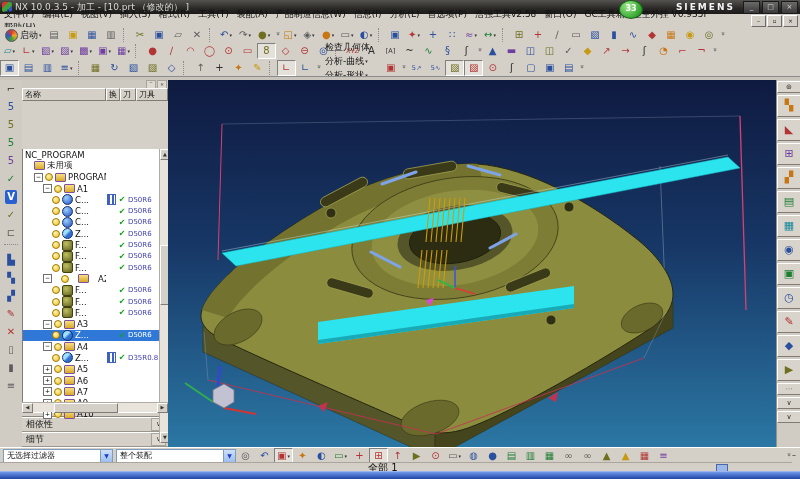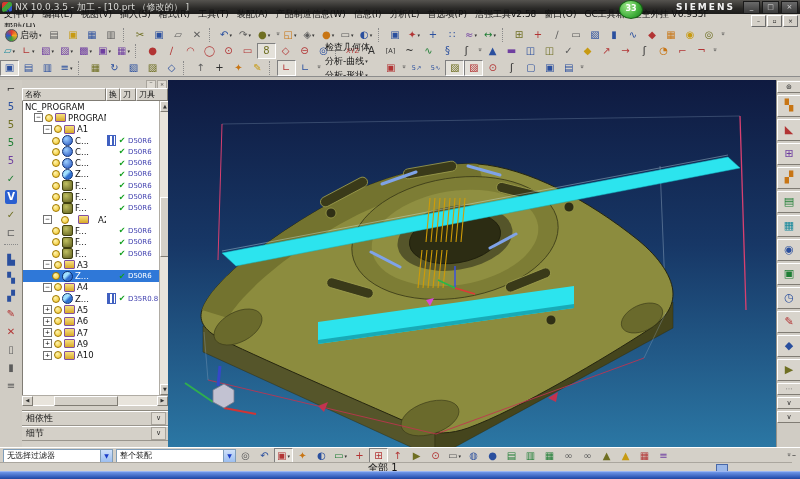--- a/index.html
+++ b/index.html
@@ -53,21 +53,21 @@
   
   #navigator{position:absolute;left:22px;top:80px;width:146px;height:367px;background:#d4d0c8;
     display:flex;flex-direction:column;border-right:1px solid #8c887e;}
   #nav-minihdr{height:8px;display:flex;justify-content:flex-end;align-items:center;background:#cdc9c1;}
   .minibtn{width:8px;height:7px;font-size:5px;line-height:6px;text-align:center;color:#333;
     border:1px solid #a8a49c;background:#dedad2;margin-right:1px;}
   #nav-colhdr{height:13px;display:flex;font-size:8px;}
   .hcell{border:1px solid;border-color:#fff #807c74 #807c74 #fff;background:#d4d0c8;
     padding:0 2px;line-height:11px;white-space:nowrap;overflow:hidden;}
   .hc-name{width:78px;}.hc-chg{width:8px;}.hc-chk{width:10px;}.hc-tool{flex:1;}
-  #tree-wrap{height:294px;position:relative;background:#fff;border-left:1px solid #807c74;}
+  #tree-wrap{height:294px;position:relative;background:#fff;border-left:1px solid #807c74;margin-top:48px;}
   #tree-rows{position:absolute;left:0;top:0;width:138px;height:294px;overflow:hidden;}
   .trow{height:11.3px;display:flex;align-items:center;font-size:8.5px;white-space:nowrap;}
   .trow.sel{background:#2f78d8;color:#fff;}
   .trow.sel .tc-tool{color:#fff;}
   .tc-name{flex:1;display:flex;align-items:center;overflow:hidden;}
   .tc-chg{width:10px;display:flex;justify-content:center;}
   .tc-chk{width:12px;color:#12a01e;font-size:8px;text-align:center;}
   .tc-tool{width:33px;color:#4343b0;font-size:7px;overflow:hidden;}
   .exp{width:7px;height:7px;background:#fff;border:1px solid #707070;font-size:6px;line-height:5px;
     text-align:center;color:#000;margin-right:2px;flex:none;}
@@ -567,20 +567,29 @@
         <div class="trow">
           <div class="tc-name" style="padding-left: 2px;">
             <span>NC_PROGRAM</span>
           </div>
           <div class="tc-chg"></div>
           <div class="tc-chk"></div>
           <div class="tc-tool"></div>
         </div>
         <div class="trow">
           <div class="tc-name" style="padding-left: 11px;">
+            <span class="folder"></span>
+            <span>未用项</span>
+          </div>
+          <div class="tc-chg"></div>
+          <div class="tc-chk"></div>
+          <div class="tc-tool"></div>
+        </div>
+        <div class="trow">
+          <div class="tc-name" style="padding-left: 11px;">
             <span class="exp">−</span>
             <span class="lamp"></span>
             <span class="folder"></span>
             <span>PROGRAM</span>
           </div>
           <div class="tc-chg"></div>
           <div class="tc-chk"></div>
           <div class="tc-tool"></div>
         </div>
         <div class="trow">

